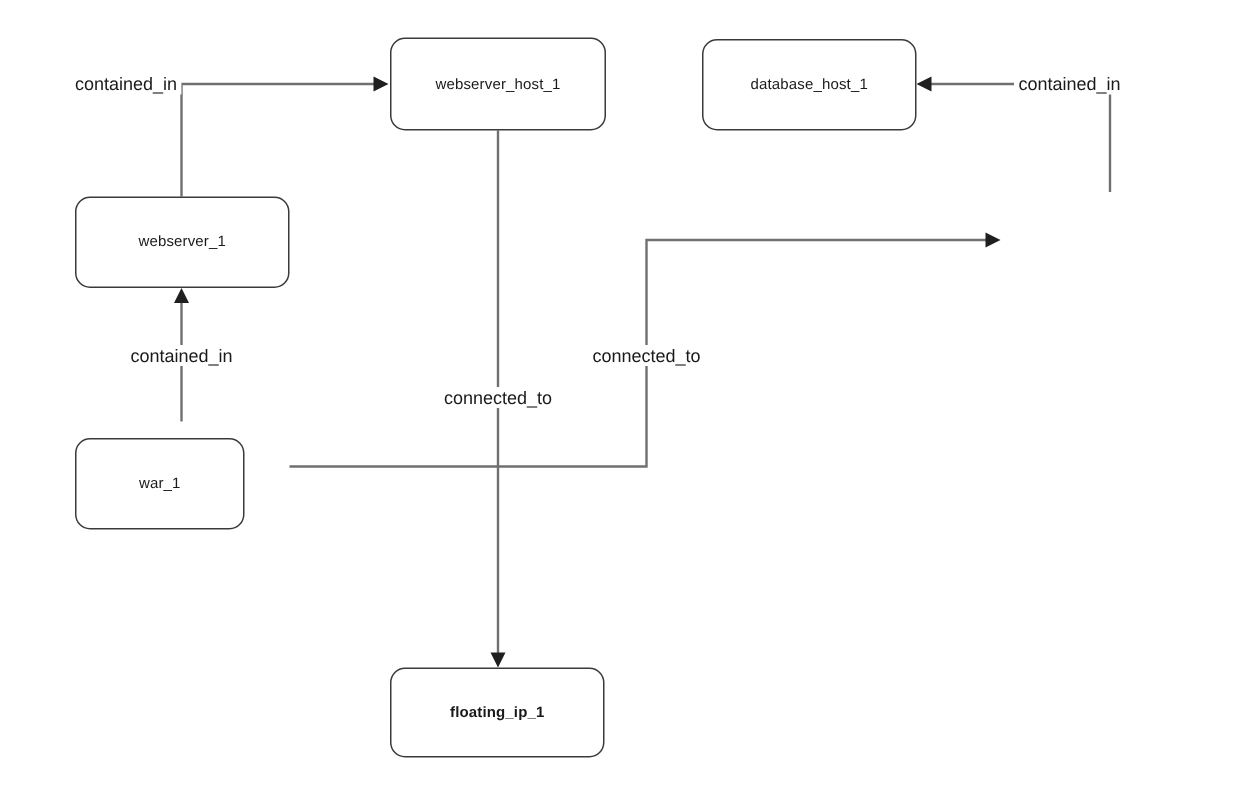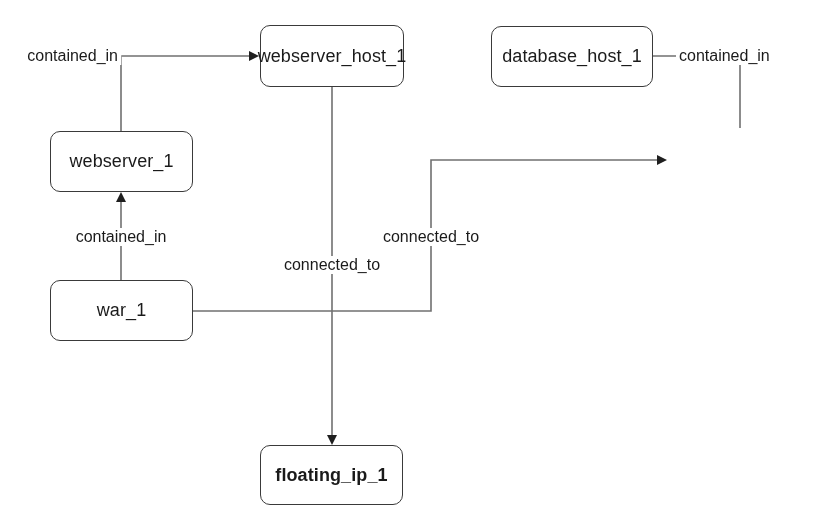--- a/index.html
+++ b/index.html
@@ -31,30 +31,30 @@
     border: 1.6px solid #3a3a3a;
     border-radius: 10px;
     background: #ffffff;
     display: flex;
     align-items: center;
     justify-content: center;
     z-index: 5;
   }
   .node-label {
     font-family: "Liberation Sans", sans-serif;
-    font-size: 18px;
+    font-size: 10px;
     color: #1a1a1a;
     letter-spacing: 0.1px;
     white-space: nowrap;
     user-select: none;
   }
   .edge-label {
     position: absolute;
     font-family: "Liberation Sans", sans-serif;
-    font-size: 16px;
+    font-size: 12px;
     color: #1a1a1a;
     background: #ffffff;
     padding: 0 3px;
     white-space: nowrap;
     z-index: 6;
     user-select: none;
   }
   .edge-path {
     fill: none;
     stroke: #707070;
@@ -95,30 +95,30 @@
     <g>
       <path class="edge-path" d="M 193 311 L 431 311 L 431 160 L 660 160"></path>
       <polygon class="edge-arrowhead" points="667,160 657,155 657,165"></polygon>
     </g>
   </svg>
 
   <div class="node-box" style="left:260px; top:25px; width:144px; height:62px;">
     <span class="node-label">webserver_host_1</span>
   </div>
 
-  <div class="node-box" style="left:491px; top:26px; width:162px; height:61px;">
+  <div class="node-box" style="left:468px; top:26px; width:143px; height:61px;">
     <span class="node-label">database_host_1</span>
   </div>
 
   <div class="node-box" style="left:50px; top:131px; width:143px; height:61px;">
     <span class="node-label">webserver_1</span>
   </div>
 
 
-  <div class="node-box" style="left:50px; top:280px; width:143px; height:61px;align-items:center;">
+  <div class="node-box" style="left:50px; top:292px; width:113px; height:61px;align-items:center;">
     <span class="node-label">war_1</span>
   </div>
 
   <div class="node-box" style="left:260px; top:445px; width:143px; height:60px;font-weight:bold;">
     <span class="node-label">floating_ip_1</span>
   </div>
 
   <div class="edge-label" style="left:121px; top:56px; transform:translate(-100%, -50%);">contained_in</div>
 
   <div class="edge-label" style="left:121px; top:237px; transform:translate(-50%, -50%);">contained_in</div>

